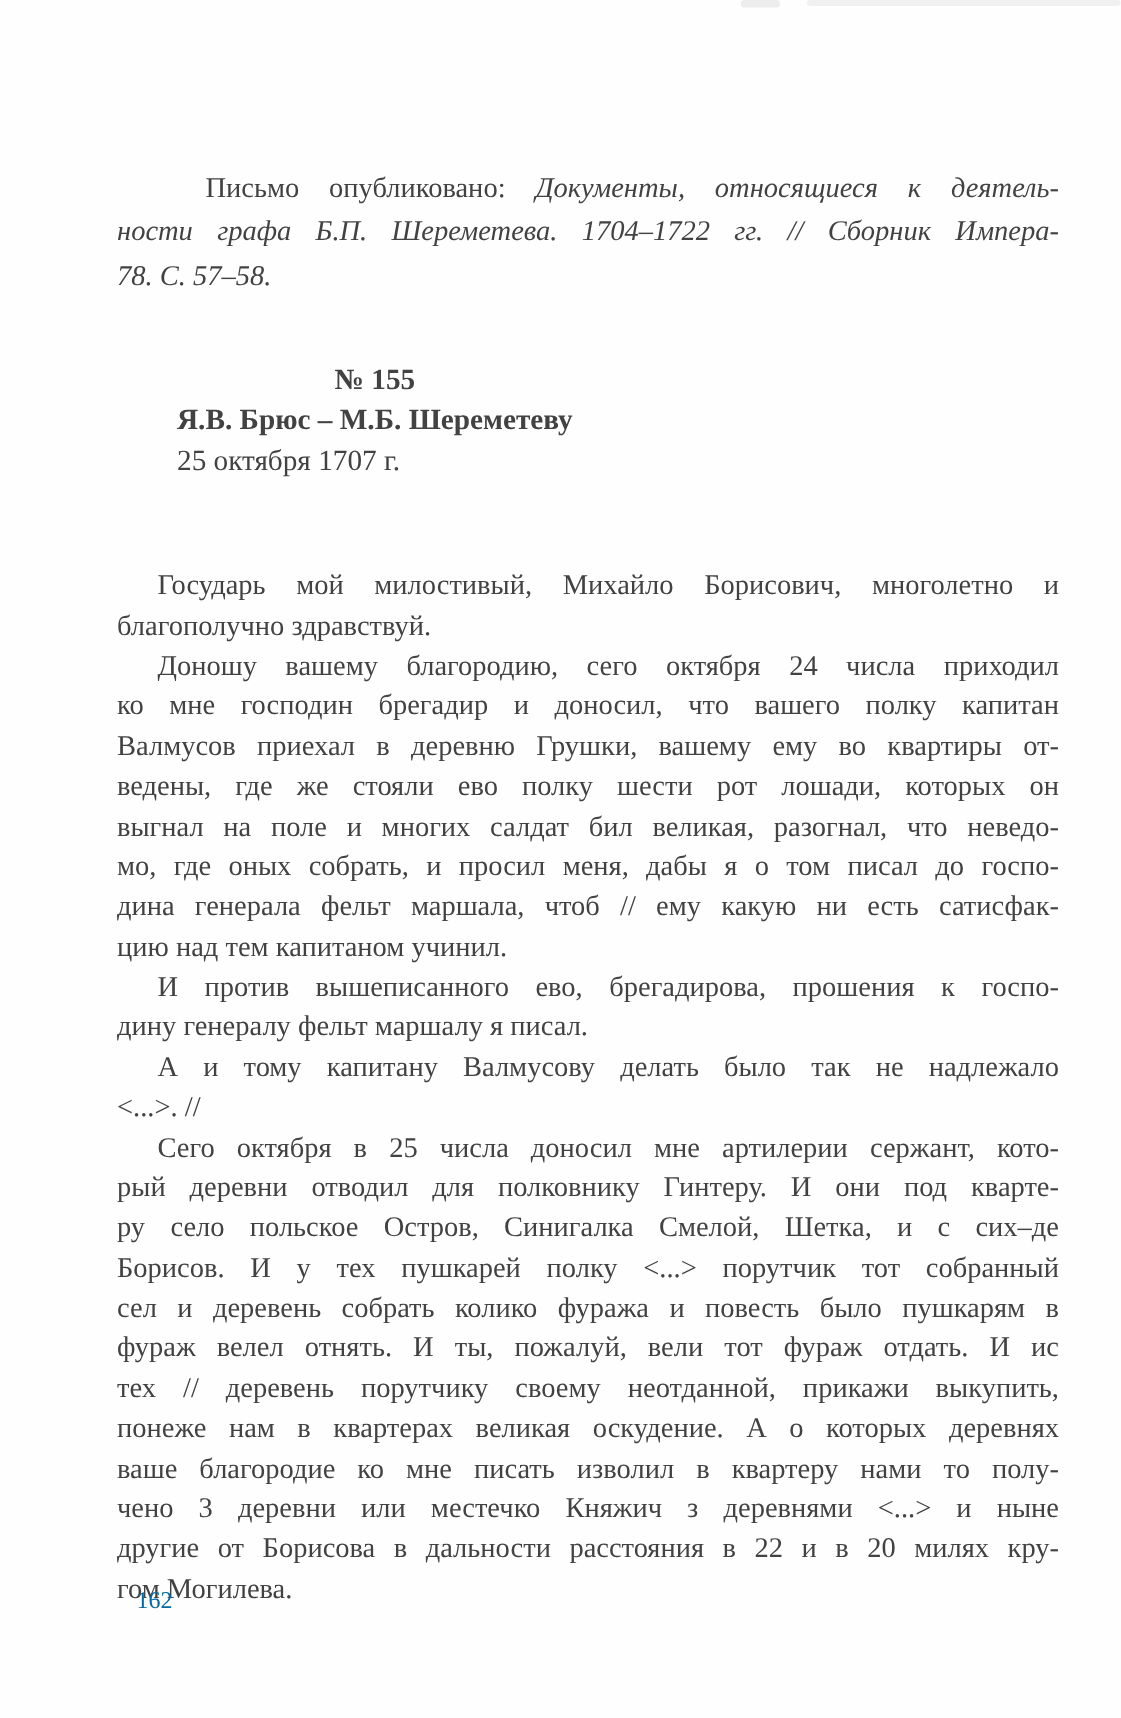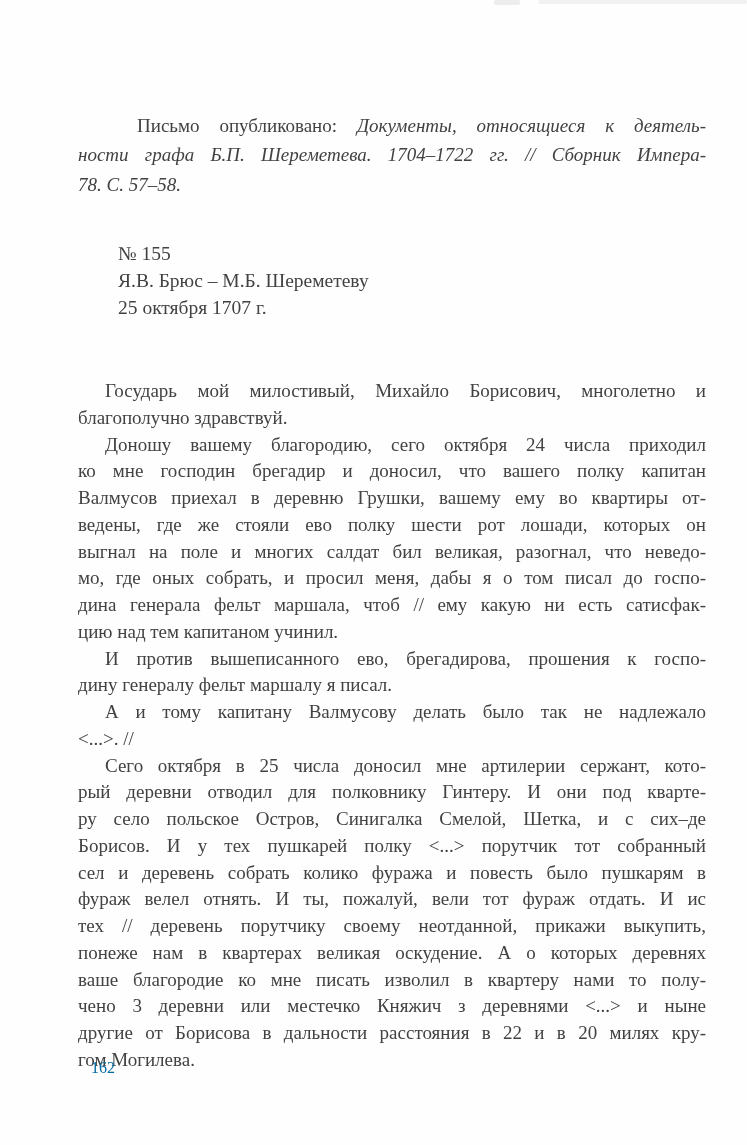--- a/index.html
+++ b/index.html
@@ -39,21 +39,21 @@
   }
   .note .plain { font-style: normal; margin-left: 32px; }
 
   .heading {
     position: absolute;
     left: 118px;
     top: 240px;
     font-size: 19.5px;
     line-height: 27px;
   }
-  .heading .b { font-weight: normal; }
+  .heading .b { font-weight: bold; text-align: center; }
 
   .letter {
     position: absolute;
     left: 78px;
     top: 343px;
     width: 628px;
     font-size: 19px;
     line-height: 26.75px;
     margin-top: 35px;
   }

